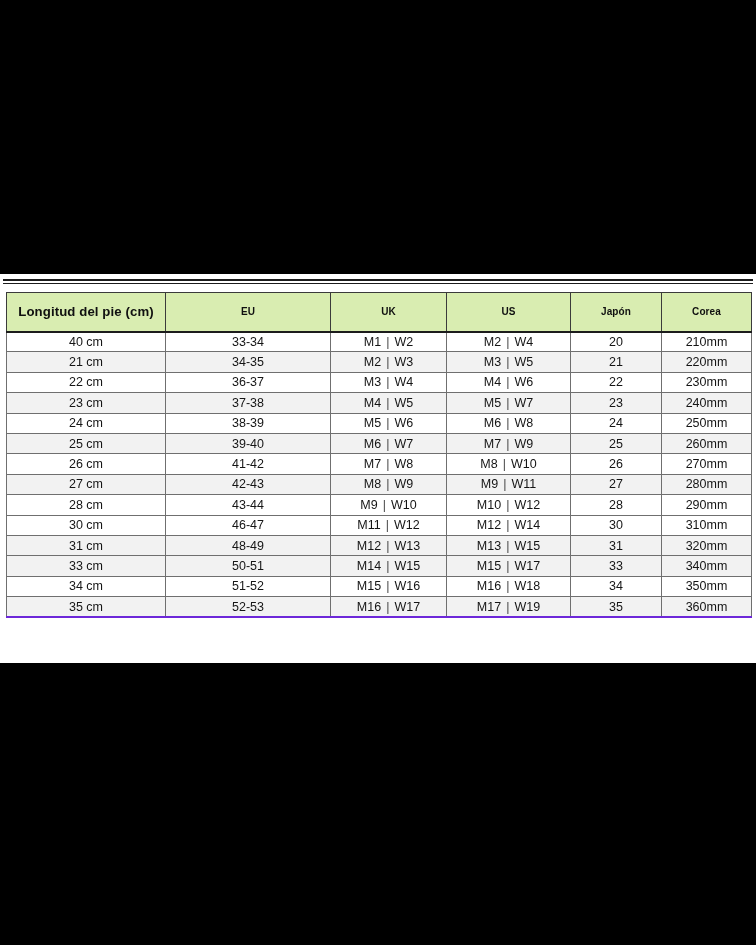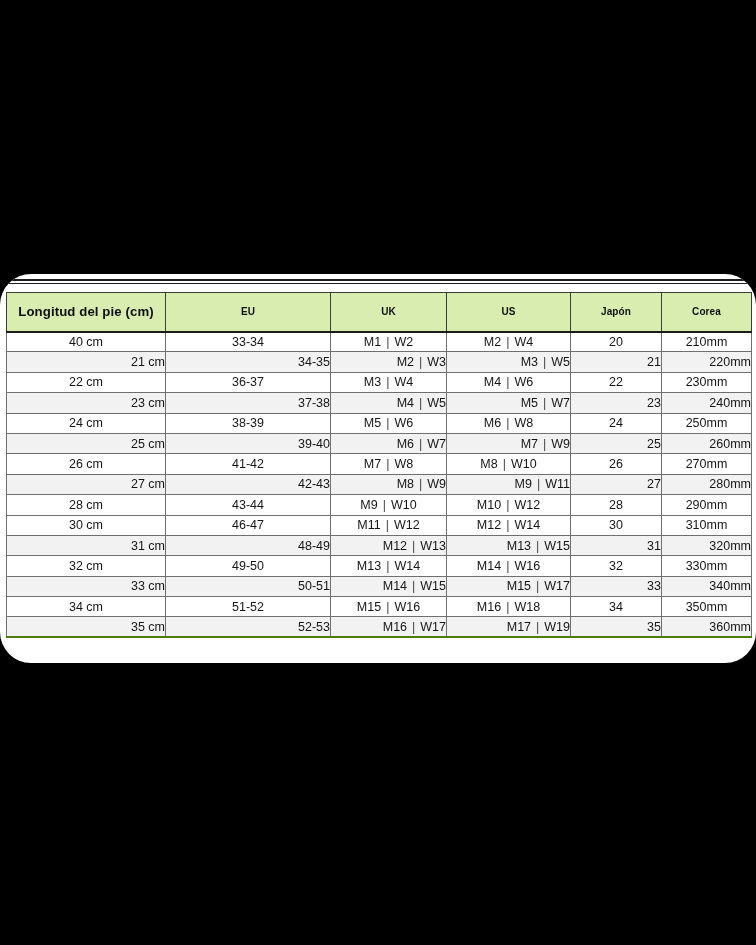--- a/index.html
+++ b/index.html
@@ -31,21 +31,20 @@
 
   
   #page {
     position: absolute;
     left: 0;
     top: 274px;
     width: 756px;
     height: 389px;
     background: #ffffff;
     overflow: hidden;
-    border-radius: 31px;
   }
 
   
   .clipped-text-strip {
     position: absolute;
     left: 0;
     top: 0;
     width: 756px;
     height: 5px;
     overflow: hidden;
@@ -118,25 +117,24 @@
     text-align: center;
     vertical-align: middle;
     background: #ffffff;
     font-size: 12.5px;
     color: #151515;
     white-space: nowrap;
   }
 
   table.size-table tbody tr.alt td {
     background: #f2f2f2;
-    text-align: right;
   }
 
   table.size-table tbody tr:last-child td {
-    border-bottom: 2px solid #4d7c0f;
+    border-bottom: 2px solid #6d28d9;
   }
 
   .sep {
     display: inline-block;
     padding: 0 5px;
     color: #4a4a4a;
   }
 </style>
 </head>
 <body>
@@ -256,28 +254,20 @@
               <td>310mm</td>
             </tr>
             <tr class="alt">
               <td>31 cm</td>
               <td>48-49</td>
               <td><span>M12</span><span class="sep">|</span><span>W13</span></td>
               <td><span>M13</span><span class="sep">|</span><span>W15</span></td>
               <td>31</td>
               <td>320mm</td>
             </tr>
-            <tr>
-              <td>32 cm</td>
-              <td>49-50</td>
-              <td><span>M13</span><span class="sep">|</span><span>W14</span></td>
-              <td><span>M14</span><span class="sep">|</span><span>W16</span></td>
-              <td>32</td>
-              <td>330mm</td>
-            </tr>
             <tr class="alt">
               <td>33 cm</td>
               <td>50-51</td>
               <td><span>M14</span><span class="sep">|</span><span>W15</span></td>
               <td><span>M15</span><span class="sep">|</span><span>W17</span></td>
               <td>33</td>
               <td>340mm</td>
             </tr>
             <tr>
               <td>34 cm</td>

